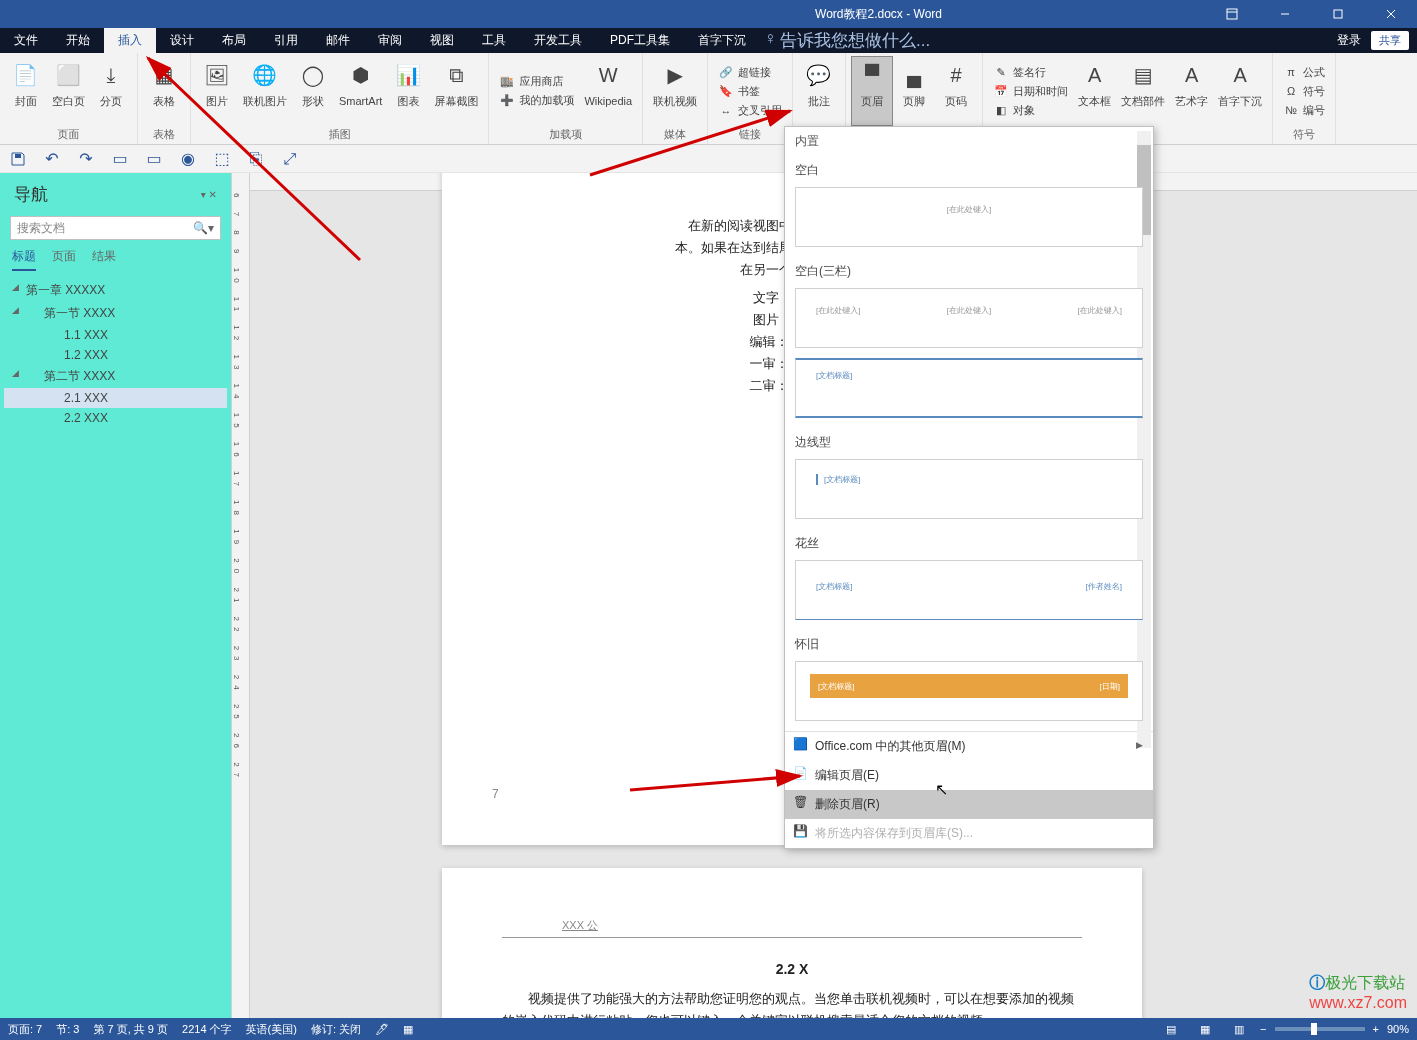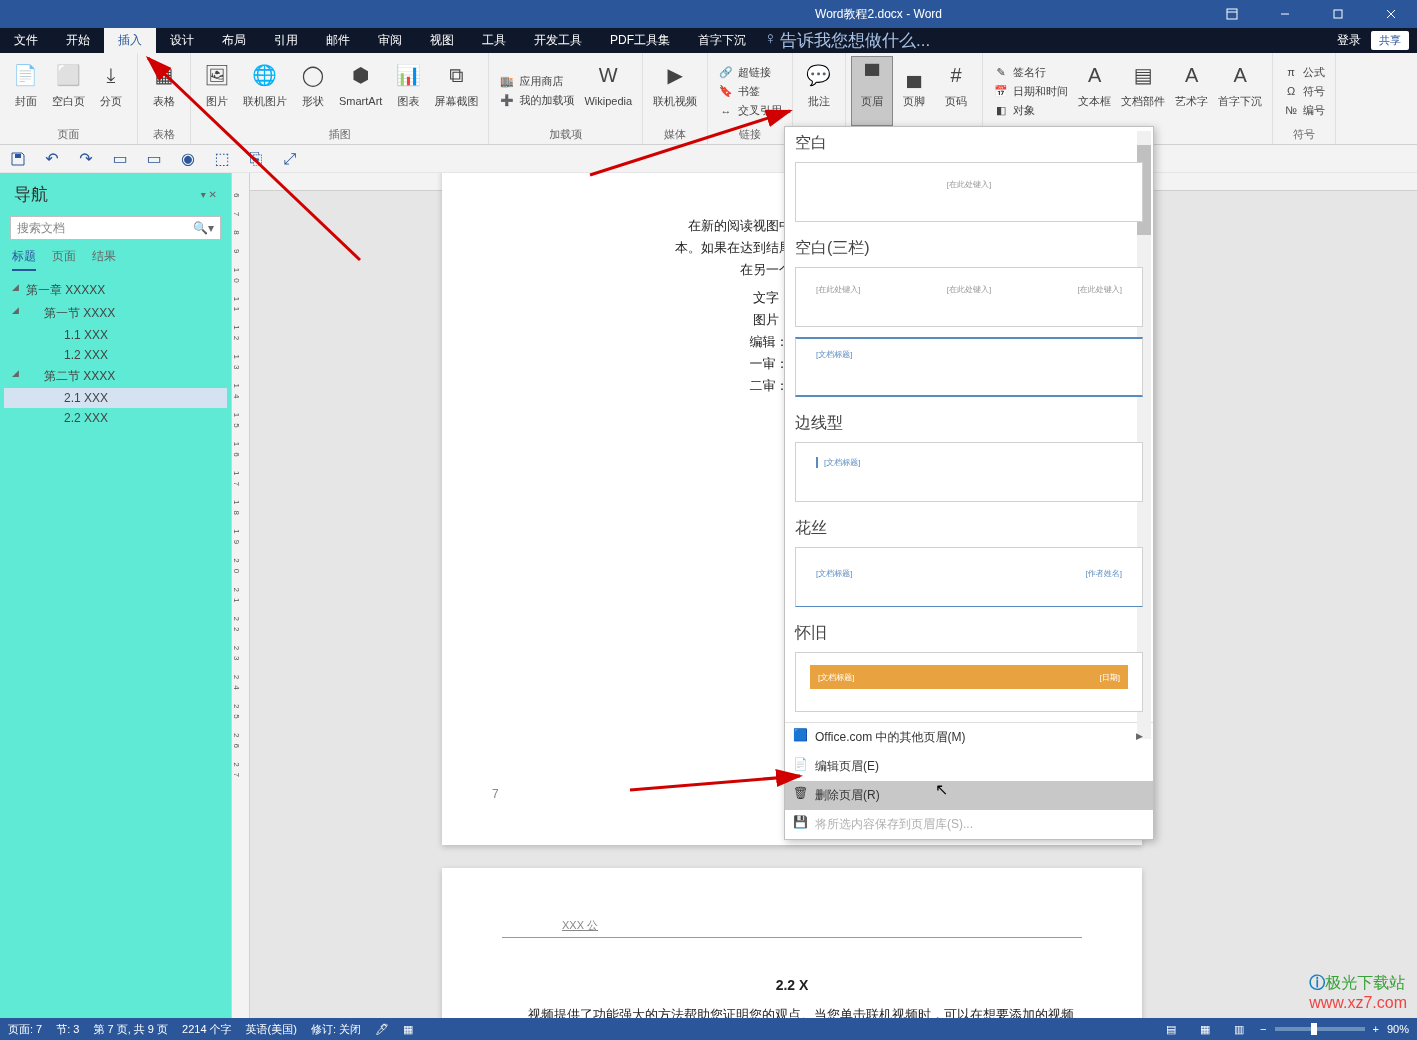--- a/index.html
+++ b/index.html
@@ -47,27 +47,27 @@
 .navtree .node.sel{background:#d4e2f2;}
 .docarea{flex:1;background:#e6e6e6;position:relative;overflow:hidden;}
 .hruler{position:absolute;top:0;left:18px;right:0;height:18px;background:#f3f3f3;border-bottom:1px solid #d0d0d0;font-size:8px;color:#555;}
 .vruler{position:absolute;top:0;left:0;width:18px;bottom:0;background:#f3f3f3;border-right:1px solid #d0d0d0;}
 .vruler .ticks{writing-mode:vertical-rl;font-size:8px;color:#555;padding-top:20px;letter-spacing:6px;}
 .page{position:absolute;background:#fff;box-shadow:0 2px 6px rgba(0,0,0,0.2);}
 .page1{left:210px;top:-8px;width:700px;height:680px;padding:50px 60px;font-size:13px;line-height:22px;color:#222;}
 .page1 .centertext{text-align:center;}
 .page1 .pgnum{position:absolute;left:50px;bottom:40px;font-size:12px;color:#888;}
 .page2{left:210px;top:695px;width:700px;height:400px;padding:40px 60px;font-size:13px;line-height:22px;color:#222;}
-.page2 .hdr{height:30px;border-bottom:1px solid #999;margin-bottom:36px;font-size:11px;color:#888;padding-top:6px;padding-left:60px;text-decoration:underline;}
+.page2 .hdr{height:30px;border-bottom:1px solid #999;margin-bottom:20px;font-size:11px;color:#888;padding-top:6px;padding-left:60px;text-decoration:underline;}
 .page2 h3{font-size:14px;font-weight:bold;margin:8px 0;text-align:center;}
 .page2 p{margin:6px 0;text-indent:2em;}
 
 .gallery{position:absolute;left:784px;top:126px;width:370px;background:#fff;border:1px solid #c0c0c0;box-shadow:2px 2px 8px rgba(0,0,0,0.25);font-size:12px;color:#333;z-index:100;}
 .gallery .ghdr{padding:6px 10px;font-size:12px;color:#555;}
-.gallery .gname{font-size:16px;color:#444;padding:6px 10px 4px;}
+.gallery .gname{font-size:12px;color:#444;padding:6px 10px 4px;}
 .gallery .preview{margin:4px 10px 10px;border:1px solid #d0d0d0;background:#fff;height:60px;position:relative;padding:14px 20px;font-size:8px;color:#6a8fbb;}
 .gallery .preview.blank::after{content:attr(data-ph);position:absolute;top:16px;left:50%;transform:translateX(-50%);color:#999;font-size:8px;}
 .gallery .preview.three{display:flex;justify-content:space-between;padding:16px 20px;}
 .gallery .preview.three span{color:#999;font-size:8px;}
 .gallery .preview.austin{border-top:2px solid #5a8bbf;border-bottom:2px solid #5a8bbf;padding-top:10px;}
 .gallery .preview.border{}
 .gallery .preview.border .line{border-left:2px solid #5a8bbf;padding-left:6px;color:#5a8bbf;}
 .gallery .preview.filigree{display:flex;justify-content:space-between;padding:20px 20px;border-bottom:1px solid #5a8bbf;}
 .gallery .preview.retro{padding:12px 14px;}
 .gallery .preview.retro .bar{background:#e8a23f;height:24px;display:flex;align-items:center;justify-content:space-between;padding:0 8px;color:#fff;font-size:8px;}
@@ -401,20 +401,21 @@
       <p>视频提供了功能强大的方法帮助您证明您的观点。当您单击联机视频时，可以在想要添加的视频的嵌入代码中进行粘贴。您也可以键入一个关键字以联机搜索最适合您的文档的视频。</p>
 
     </div>
   </div>
 </div>
 
 <div class="gallery">
   <div class="scrollbar">
       <div class="thumb"></div>
     </div>
+  <div class="ghdr">内置</div>
   <div id="gitems">
       <div class="gname">空白</div>
       <div class="preview blank" data-ph="[在此处键入]"></div>
       <div class="gname">空白(三栏)</div>
       <div class="preview three">
         <span>[在此处键入]</span>
         <span>[在此处键入]</span>
         <span>[在此处键入]</span>
       </div>
       <div class="preview austin">

